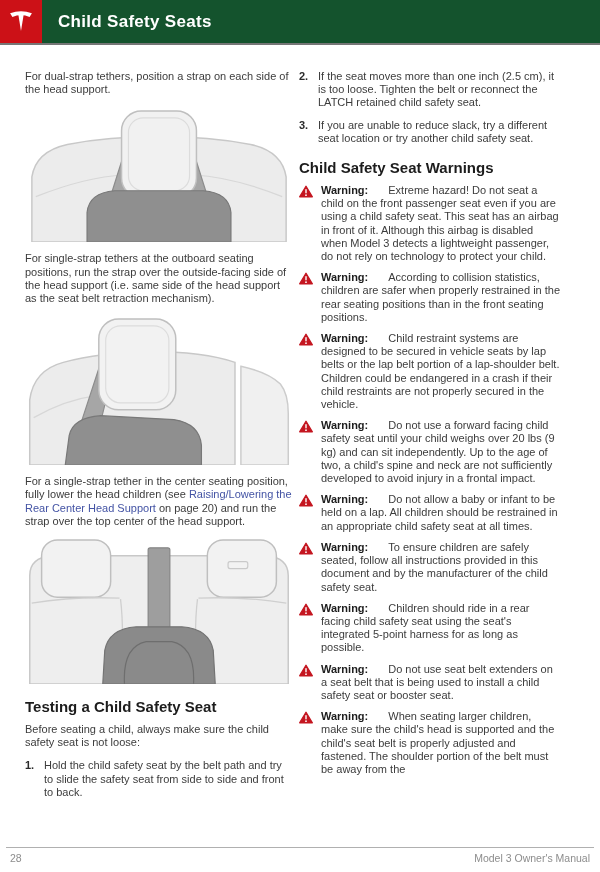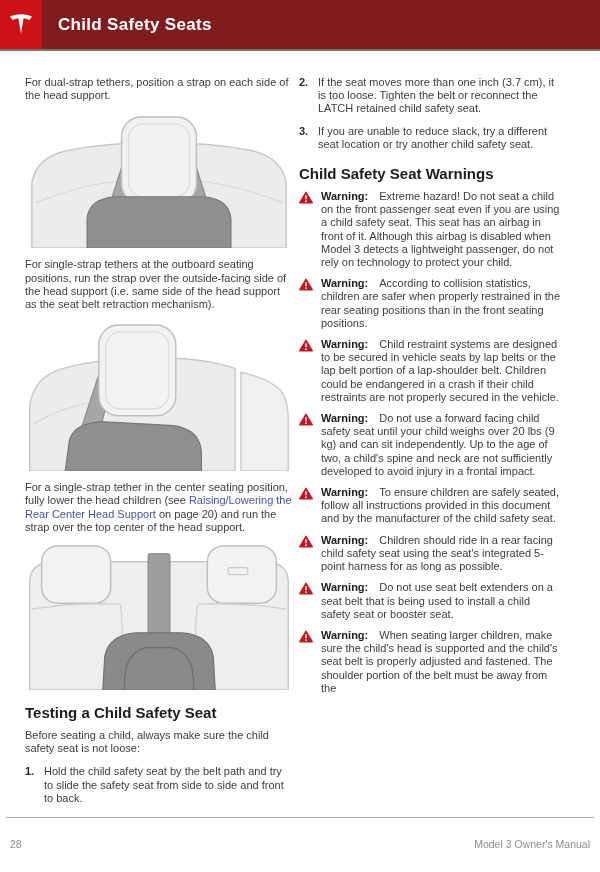--- a/index.html
+++ b/index.html
@@ -1,44 +1,44 @@
 <!DOCTYPE html>
 <html><head>
 <meta charset="utf-8">
 <style>
   html,body{margin:0;padding:0;}
   body{
     width:600px;height:872px;background:#ffffff;overflow:hidden;position:relative;
     font-family:"Liberation Sans",sans-serif;color:#3c3c3c;
   }
   
-  .header{height:51px;display:flex;align-items:stretch;background:#7f1d1d;border-bottom:2px solid #767676;box-sizing:border-box;}
+  .header{height:45px;display:flex;align-items:stretch;background:#14532d;border-bottom:2px solid #767676;box-sizing:border-box;}
   .logo-box{width:42px;flex:0 0 42px;background:#cc1117;display:flex;align-items:center;justify-content:center;}
   .header-title{align-self:center;margin-left:16px;color:#ffffff;font-size:17px;font-weight:bold;letter-spacing:.3px;}
   
   .content{display:flex;gap:6px;padding:25px 18px 0 25px;font-size:11px;line-height:13.2px;}
   .col-left{width:268px;flex:0 0 268px;}
   .col-right{width:262px;flex:0 0 262px;}
   p{margin:0 0 10px;}
   .illustration{display:block;margin:2px 0 10px;}
   .xref{color:#4353a4;text-decoration:none;cursor:pointer;}
   h2{font-size:15px;line-height:17px;color:#1c1c1c;margin:14px 0 8px;font-weight:bold;}
   
   .step{display:flex;margin:0 0 9px;}
   .step-num{width:19px;flex:0 0 19px;font-weight:bold;color:#2a2a2a;}
   .step-text{flex:1;}
   
   .warning{display:flex;margin:0 0 8px;}
   .warn-icon{width:22px;flex:0 0 22px;padding-top:1px;}
   .warn-text{flex:1;margin:0;}
-  .warn-text b{color:#1c1c1c;margin-right:11px;}
-  
-  .footer{position:absolute;left:6px;right:6px;bottom:22px;background:#ffffff;
+  .warn-text b{color:#1c1c1c;margin-right:20px;}
+  
+  .footer{position:absolute;left:6px;right:6px;bottom:8px;background:#ffffff;
     border-top:1px solid #b0b0b0;display:flex;justify-content:space-between;
-    padding:20px 4px 0;font-size:10.5px;color:#8d8d8d;}
+    padding:4px 4px 0;font-size:10.5px;color:#8d8d8d;}
 </style>
 </head>
 <body>
 
 <div class="header">
   <div class="logo-box">
     <span>
       <svg viewBox="0 0 100 100" width="26" height="26">
         <path fill="#ffffff" d="M8 24 Q50 8 92 24 L83 38 Q50 24 17 38 Z"></path>
         <path fill="#ffffff" d="M40 31 Q50 27 60 31 L50 92 Z"></path>
@@ -95,21 +95,21 @@
     <div class="step">
       <span class="step-num">1.</span>
       <span class="step-text">Hold the child safety seat by the belt path and try to slide the safety seat from side to side and front to back.</span>
     </div>
   </div>
 
   <div class="col-right">
 
     <div class="step">
       <span class="step-num">2.</span>
-      <span class="step-text">If the seat moves more than one inch (3.7 cm), it is too loose. Tighten the belt or reconnect the LATCH retained child safety seat.</span>
+      <span class="step-text">If the seat moves more than one inch (2.5 cm), it is too loose. Tighten the belt or reconnect the LATCH retained child safety seat.</span>
     </div>
     <div class="step">
       <span class="step-num">3.</span>
       <span class="step-text">If you are unable to reduce slack, try a different seat location or try another child safety seat.</span>
     </div>
 
     <h2>Child Safety Seat Warnings</h2>
 
     <div class="warning">
       <span class="warn-icon"><svg viewBox="0 0 20 18" width="14" height="13">
@@ -140,20 +140,28 @@
 
     <div class="warning">
       <span class="warn-icon"><svg viewBox="0 0 20 18" width="14" height="13">
             <path d="M10 1.5 L19 16.5 L1 16.5 Z" fill="#c41620" stroke="#c41620" stroke-width="2" stroke-linejoin="round"></path>
             <rect x="9" y="5.5" width="2" height="6.2" rx="1" fill="#ffffff"></rect>
             <circle cx="10" cy="14.3" r="1.25" fill="#ffffff"></circle>
           </svg></span>
       <p class="warn-text"><b>Warning:</b><span>Do not use a forward facing child safety seat until your child weighs over 20 lbs (9 kg) and can sit independently. Up to the age of two, a child's spine and neck are not sufficiently developed to avoid injury in a frontal impact.</span></p>
     </div>
 
+    <div class="warning">
+      <span class="warn-icon"><svg viewBox="0 0 20 18" width="14" height="13">
+            <path d="M10 1.5 L19 16.5 L1 16.5 Z" fill="#c41620" stroke="#c41620" stroke-width="2" stroke-linejoin="round"></path>
+            <rect x="9" y="5.5" width="2" height="6.2" rx="1" fill="#ffffff"></rect>
+            <circle cx="10" cy="14.3" r="1.25" fill="#ffffff"></circle>
+          </svg></span>
+      <p class="warn-text"><b>Warning:</b><span>Do not allow a baby or infant to be held on a lap. All children should be restrained in an appropriate child safety seat at all times.</span></p>
+    </div>
 
     <div class="warning">
       <span class="warn-icon"><svg viewBox="0 0 20 18" width="14" height="13">
             <path d="M10 1.5 L19 16.5 L1 16.5 Z" fill="#c41620" stroke="#c41620" stroke-width="2" stroke-linejoin="round"></path>
             <rect x="9" y="5.5" width="2" height="6.2" rx="1" fill="#ffffff"></rect>
             <circle cx="10" cy="14.3" r="1.25" fill="#ffffff"></circle>
           </svg></span>
       <p class="warn-text"><b>Warning:</b><span>To ensure children are safely seated, follow all instructions provided in this document and by the manufacturer of the child safety seat.</span></p>
     </div>
 

